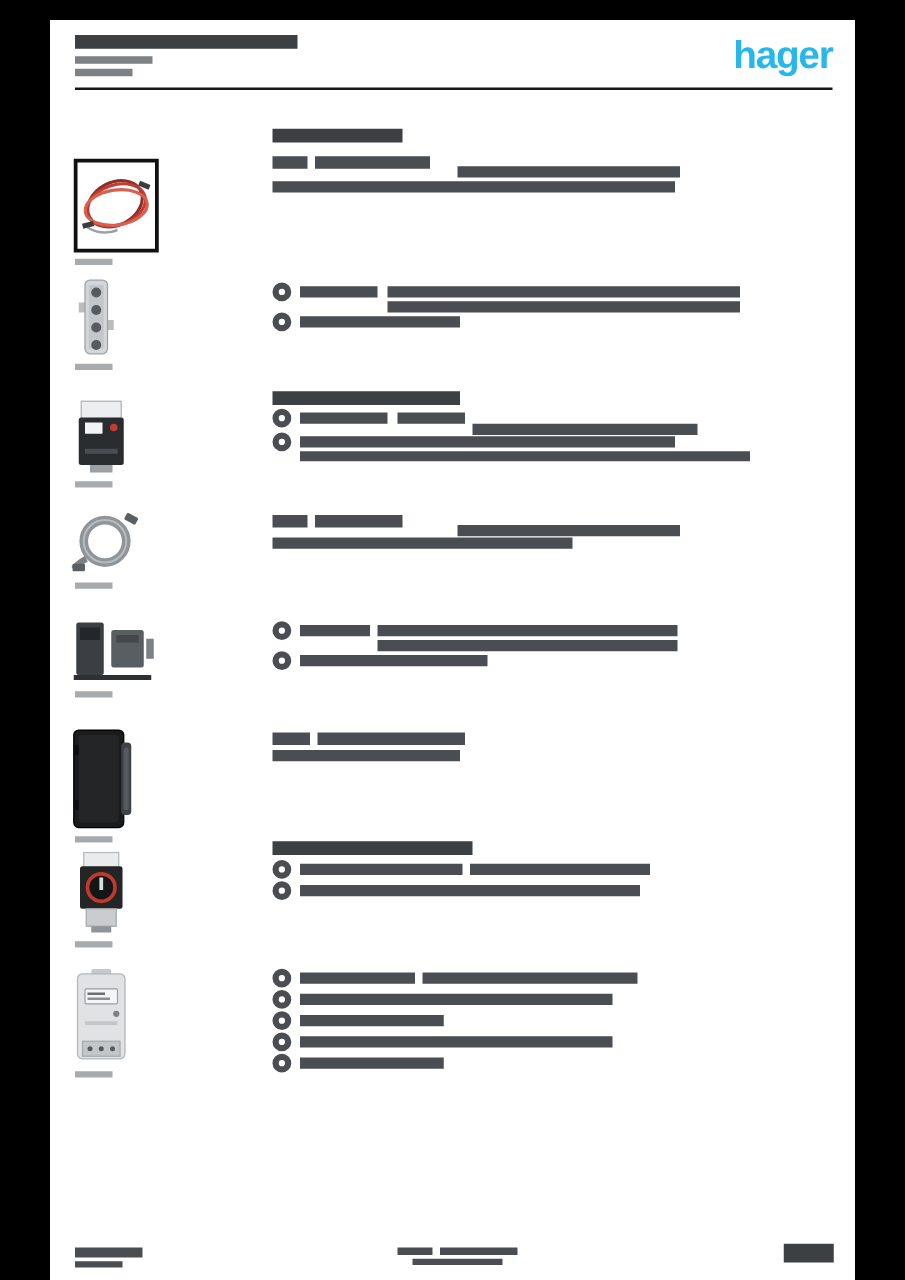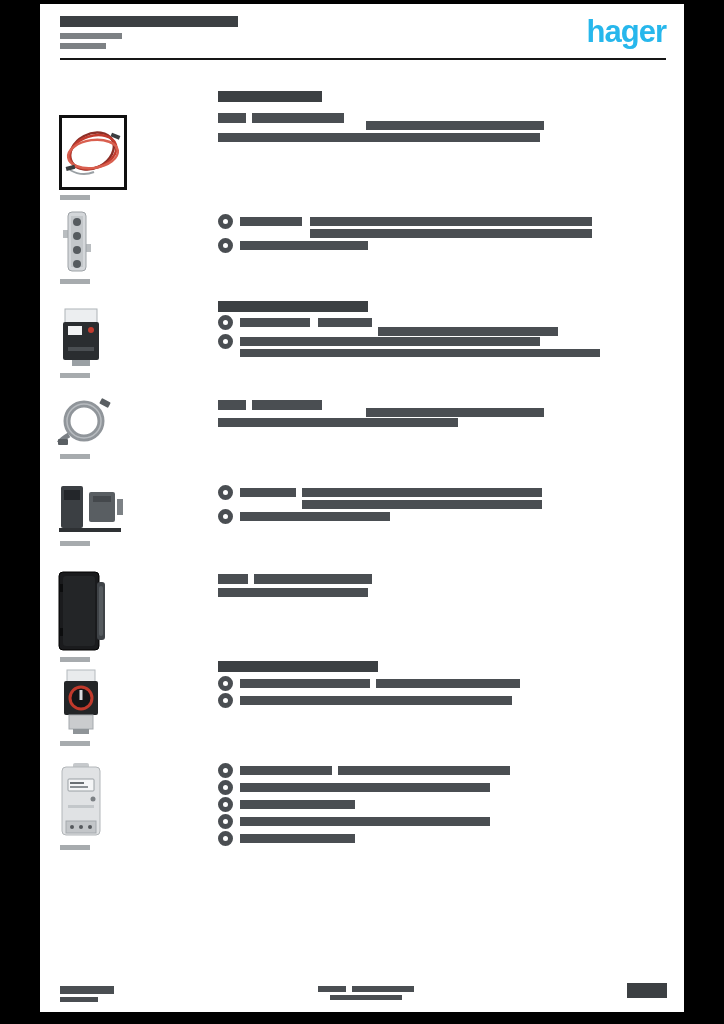--- a/index.html
+++ b/index.html
@@ -5,21 +5,21 @@
   html,body{margin:0;padding:0;}
   body{
     width:724px;height:1024px;
     background:#000;
     font-family:"Liberation Sans", sans-serif;
     position:relative;
     overflow:hidden;
   }
   .canvas{position:absolute;left:0;top:0;width:724px;height:1024px;background:#000;}
   .page{
-    position:absolute;left:40px;top:4px;width:644px;height:1008px;
+    position:absolute;left:40px;top:16px;width:644px;height:1008px;
     background:#fff;
     text-align:right;
   }
   .abs{position:absolute;}
   .logo{
     position:absolute;right:18px;top:10px;
     font-size:31px;font-weight:700;letter-spacing:-1px;
     color:#27b7ec;
     font-family:"Liberation Sans", sans-serif;
   }

